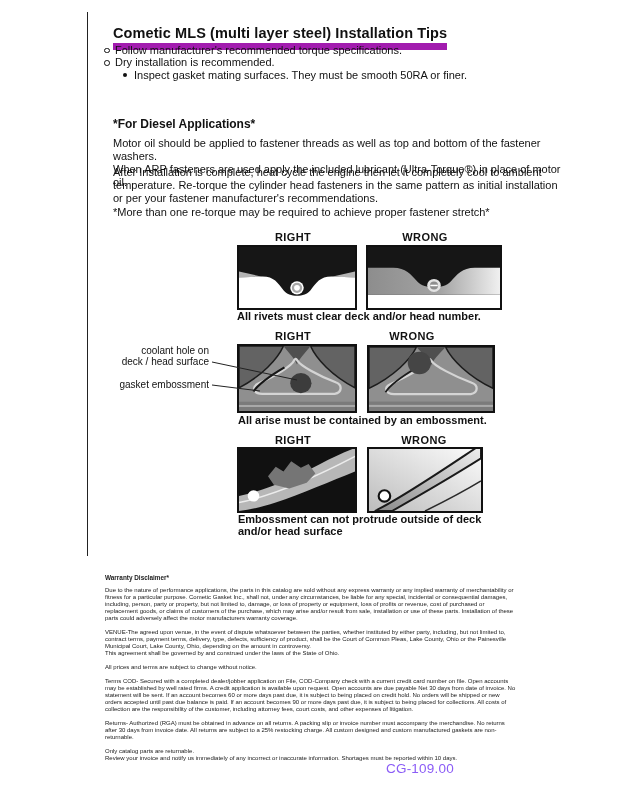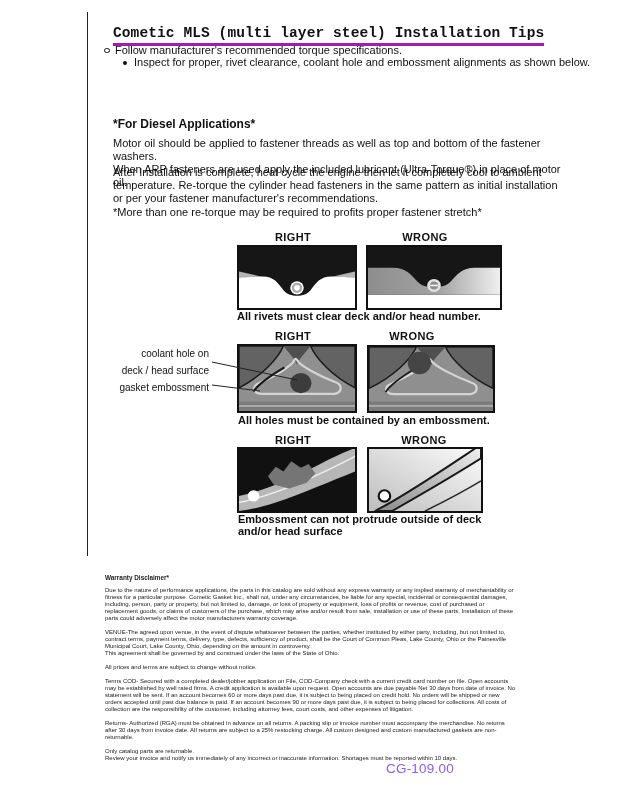--- a/index.html
+++ b/index.html
@@ -6,63 +6,64 @@
   body{
     width:618px;height:800px;position:relative;background:#ffffff;
     font-family:"Liberation Sans","DejaVu Sans",sans-serif;color:#111;
     overflow:hidden;
   }
   .abs{position:absolute;}
   
   .left-rule{left:87px;top:12px;width:1.2px;height:544px;background:#222;}
   
   .title{left:113px;top:25px;font-size:14.5px;font-weight:bold;
-    border-bottom:3px solid #a21caf;padding-bottom:2px;letter-spacing:.1px;font-family:Liberation Mono, monospace;}
+    border-bottom:7px solid #a21caf;padding-bottom:2px;letter-spacing:.1px;}
   
   .tips{left:104px;top:44px;font-size:11px;}
   .tip{position:relative;padding-left:11px;line-height:12.4px;white-space:nowrap;}
   .tip::before{content:"";position:absolute;left:0;top:3.6px;width:3.6px;height:3.6px;
     border:1px solid #111;border-radius:50%;}
   .tip.sub{margin-left:19px;}
   .tip.sub::before{background:#111;border:none;width:4px;height:4px;top:4.2px;}
   
   .para{left:113px;width:460px;font-size:11px;line-height:13px;white-space:pre-line;}
   .heading2{left:113px;top:117px;font-size:12px;font-weight:bold;}
   
   .dg-label{font-size:11px;font-weight:bold;letter-spacing:.4px;text-align:center;width:70px;}
   .panel{box-sizing:border-box;border:2px solid #111;background:#161616;}
   .panel svg{display:block;width:100%;height:100%;}
   .caption{font-size:11px;font-weight:bold;white-space:pre-line;line-height:11.5px;}
-  .side-label{width:120px;text-align:right;font-size:10px;line-height:17px;}
+  .side-label{width:120px;text-align:right;font-size:10px;line-height:11px;}
   .overlay{left:0;top:0;width:618px;height:800px;pointer-events:none;}
   
   .legal{left:105px;top:574px;width:412px;font-size:6px;line-height:7px;color:#1a1a1a;}
   .legal h3{font-size:6.4px;margin:0 0 6px 0;}
   .legal p{margin:0 0 7px 0;white-space:pre-line;}
   .pagenum{left:386px;top:761px;font-size:13.5px;color:#8b5cf6;letter-spacing:.2px;}
 </style>
 </head>
 <body>
 
 <div class="abs left-rule"></div>
 
 <div class="abs title">Cometic MLS (multi layer steel) Installation Tips</div>
 
 <div class="abs tips">
   <div class="tip">Follow manufacturer's recommended torque specifications.</div>
-  <div class="tip sub">Inspect for proper, rivet clearance, coolant hole and embossment alignments as shown below.</div>
+  <div class="tip">Dry installation is recommended.</div>
+  <div class="tip sub">Inspect gasket mating surfaces.  They must be smooth 50RA or finer.</div>
 </div>
 
 <div class="abs heading2">*For Diesel Applications*</div>
 <div class="abs para" style="top:137px;">Motor oil should be applied to fastener threads as well as top and bottom of the fastener washers.
 When ARP fasteners are used apply the included lubricant (Ultra-Torque®) in place of motor oil.</div>
 <div class="abs para" style="top:166px;">After Installation is complete, heat cycle the engine then let it completely cool to ambient
 temperature. Re-torque the cylinder head fasteners in the same pattern as initial installation
 or per your fastener manufacturer's recommendations.</div>
-<div class="abs para" style="top:206px;">*More than one re-torque may be required to profits proper fastener stretch*</div>
+<div class="abs para" style="top:206px;">*More than one re-torque may be required to achieve proper fastener stretch*</div>
 
 <div class="abs dg-label" style="left:258px;top:231px;">RIGHT</div>
 <div class="abs dg-label" style="left:390px;top:231px;">WRONG</div>
 
 <div class="abs panel" style="left:237px;top:245px;width:120px;height:65px;">
   <svg viewBox="0 0 120 65" preserveAspectRatio="none">
     <rect width="120" height="65" fill="#161616"></rect>
     <path d="M0,26 L23,31.5 L0,32.8 Z" fill="#b4b4b4"></path>
     <path d="M120,26 L97,31.5 L120,32.8 Z" fill="#b4b4b4"></path>
     <path d="M0,32.5 L23,31.5 C36,31 40,38 46,46 C52,54 68,54 74,46 C80,38 84,31 97,31.5 L120,32.5 L120,65 L0,65 Z" fill="#ffffff"></path>
@@ -115,21 +116,21 @@
     <path d="M0,0 L49,0 C43,13 26,31 0,44 Z" fill="#636363" stroke="#1c1c1c" stroke-width="1.6"></path>
     <path d="M128,0 L79,0 C85,13 102,31 128,44 Z" fill="#636363" stroke="#1c1c1c" stroke-width="1.6"></path>
     <path d="M49,0 L79,0 C72,8 66,14 64,20 C62,14 56,8 49,0 Z" fill="#4f4f4f"></path>
     <rect y="58" width="128" height="10" fill="#7b7b7b"></rect>
     <rect y="61.5" width="128" height="2.2" fill="#a9a9a9"></rect>
     <path d="M64,14 C67,20 88,31 106,38 C113,40.5 113,48.5 105,50 L26,50 C17,50 15,43 22,39.5 C40,31 59,20 61,14.5 C62,12.8 63,12.2 64,14 Z" fill="none" stroke="#d4d4d4" stroke-width="2.4"></path>
     <path d="M17,48 C22,40 36,30 49,22" fill="none" stroke="#1b1b1b" stroke-width="1.8"></path>
     <circle cx="52" cy="17" r="12" fill="#454545"></circle>
   </svg>
 </div>
-<div class="abs caption" style="left:238px;top:415px;">All holes must be contained by an embossment.</div>
+<div class="abs caption" style="left:238px;top:415px;">All arise must be contained by an embossment.</div>
 
 <div class="abs dg-label" style="left:258px;top:434px;">RIGHT</div>
 <div class="abs dg-label" style="left:389px;top:434px;">WRONG</div>
 
 <div class="abs panel" style="left:237px;top:447px;width:120px;height:66px;">
   <svg viewBox="0 0 120 66" preserveAspectRatio="none">
     <rect width="120" height="66" fill="#111111"></rect>
     <path d="M0,66 L0,50 C28,44 58,30 84,16 C96,9.5 108,3.5 120,-1 L120,24 C96,34 64,48 38,57 C25,61.5 12,64.5 0,66 Z" fill="#b7b7b7"></path>
     <path d="M0,57 C30,51 66,37 120,8" fill="none" stroke="#ececec" stroke-width="1.6"></path>
     <path d="M30,29 L38,19 L46,24 L54,13 L64,20 L72,16 L79,26 L70,36 L52,42 L36,38 Z" fill="#757575"></path>

